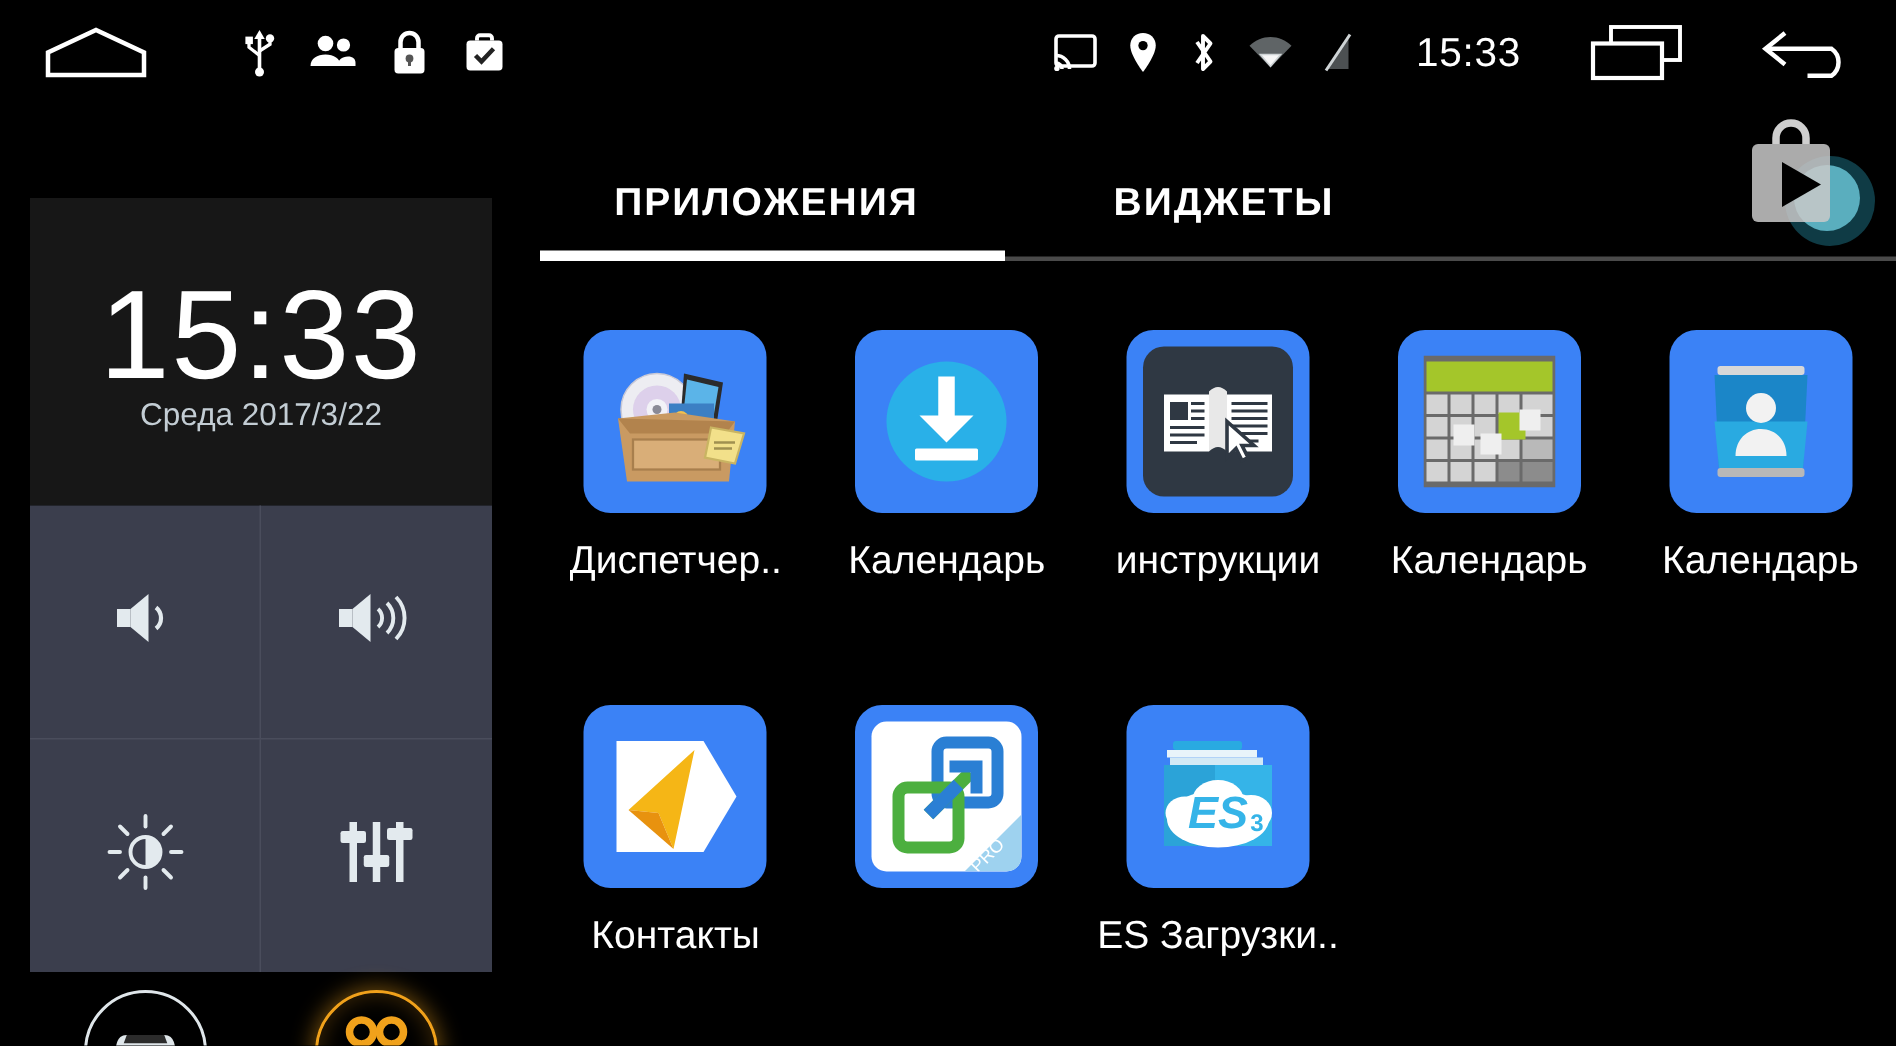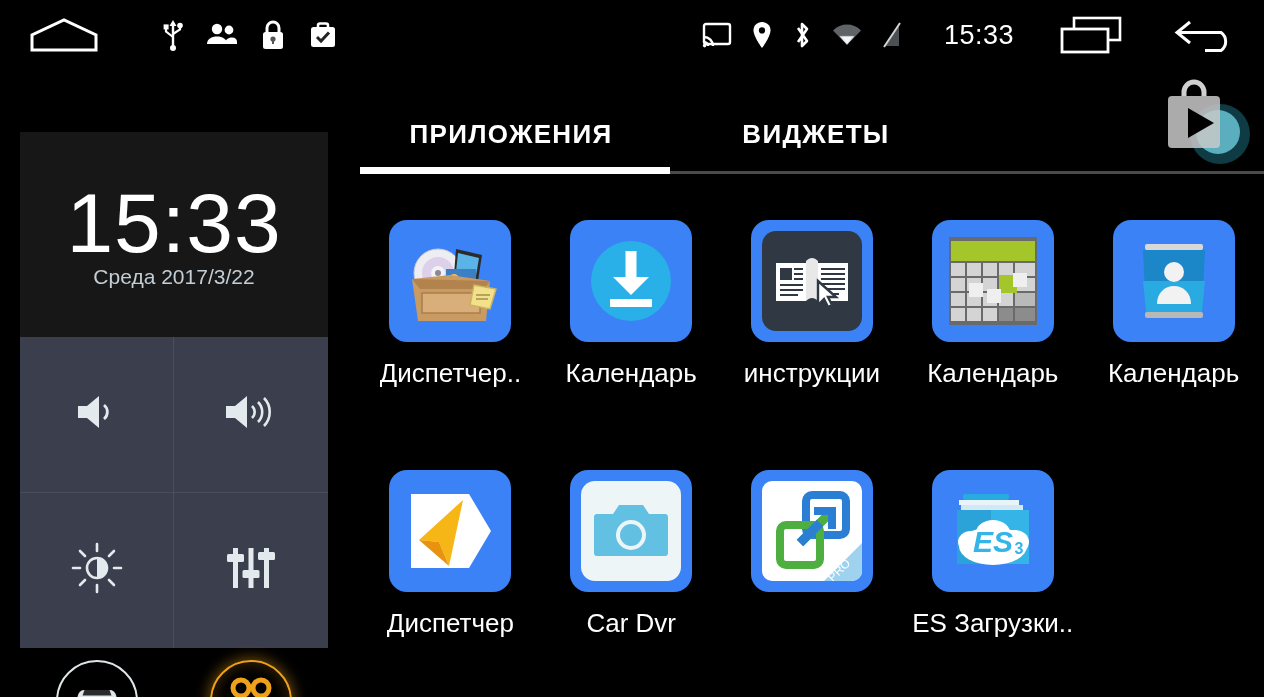--- a/index.html
+++ b/index.html
@@ -436,35 +436,23 @@
     </div>
 
     <div class="app-cell">
       <div class="app-icon-tile">
         <svg width="98" height="98" viewBox="0 0 98 98">
           <path d="M10 12 h58 l22 37 -22 37 H10 Z" fill="#fff"></path>
           <path d="M18 58 L62 18 L48 84 L38 60 Z" fill="#f5b616"></path>
           <path d="M18 58 L38 60 L48 84 Z" fill="#e8920f"></path>
         </svg>
       </div>
-      <div class="app-label">Диспетчер</div>
-    </div>
-
-    <div class="app-cell">
-      <div class="app-icon-tile">
-        <div class="inner-sq" style="background:#eef5f7;">
-          <svg width="76" height="62" viewBox="0 0 76 62">
-            <path d="M4 14 h16 l6 -9 h24 l6 9 h16 a3 3 0 0 1 3 3 v36 a3 3 0 0 1 -3 3 H4 a3 3 0 0 1 -3 -3 V17 a3 3 0 0 1 3 -3 z" fill="#62c0e2"></path>
-            <circle cx="38" cy="35" r="15" fill="#eef5f7"></circle>
-            <circle cx="38" cy="35" r="11" fill="#62c0e2"></circle>
-          </svg>
-        </div>
-      </div>
-      <div class="app-label">Car Dvr</div>
-    </div>
+      <div class="app-label">Контакты</div>
+    </div>
+
 
 
     <div class="app-cell">
       <div class="app-icon-tile">
         <div class="inner-sq" style="background:#fff; border-radius:10px;">
           <svg width="100" height="100" viewBox="0 0 100 100">
             <rect x="44" y="14" width="40" height="40" rx="6" fill="none" stroke="#2a7fd4" stroke-width="8"></rect>
             <rect x="18" y="44" width="40" height="40" rx="6" fill="none" stroke="#4caf3f" stroke-width="8"></rect>
             <path d="M38 62 L66 34" stroke="#4caf3f" stroke-width="9"></path>
             <path d="M52 30 h18 v18" fill="none" stroke="#2a7fd4" stroke-width="8"></path>

